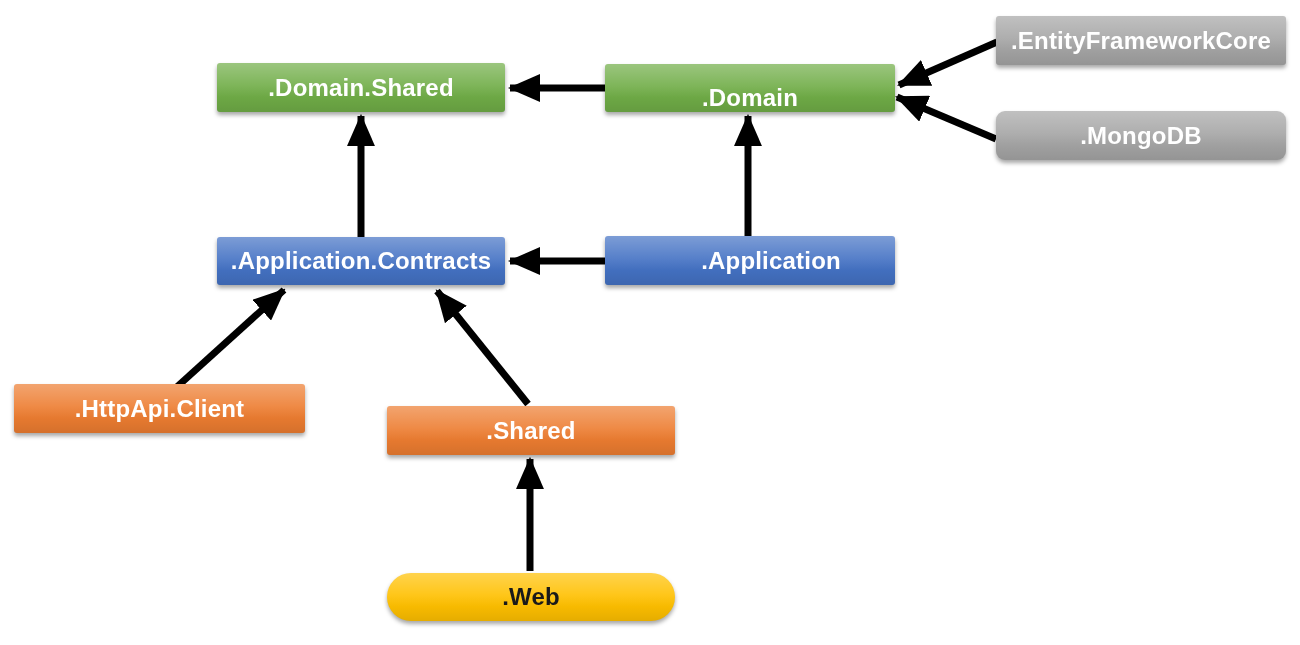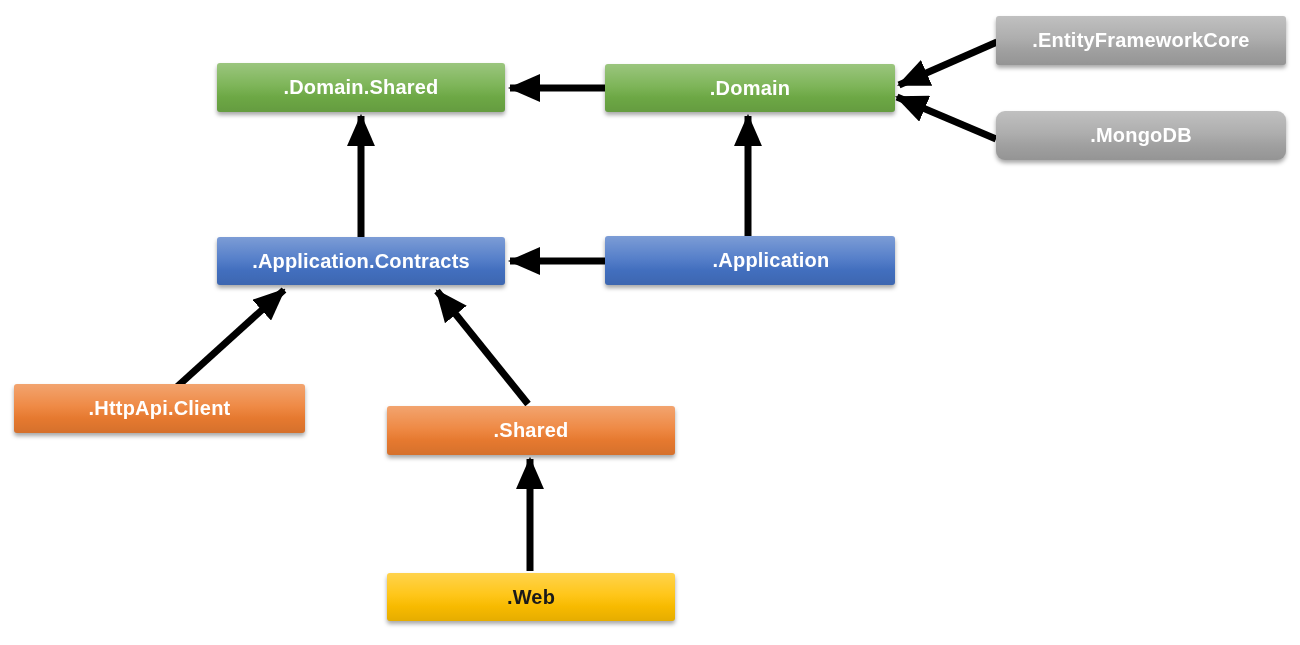--- a/index.html
+++ b/index.html
@@ -33,36 +33,36 @@
     color: #ffffff;
     box-shadow: 0 3px 4px rgba(0,0,0,0.35);
     
     background-image: linear-gradient(to bottom,
       rgba(255,255,255,0.30) 0%,
       rgba(255,255,255,0.10) 45%,
       rgba(0,0,0,0.03) 70%,
       rgba(0,0,0,0.10) 100%);
   }
   .node-label {
-    font-size: 20px;
+    font-size: 24px;
     font-weight: bold;
     letter-spacing: 0.2px;
     white-space: nowrap;
     text-align: center;
   }
   
   #n-domain-shared        { left: 217px; top: 63px;  width: 288px; height: 49px; }
   #n-domain               { left: 605px; top: 64px;  width: 290px; height: 48px; }
   #n-entity-framework-core{ left: 996px; top: 16px;  width: 290px; height: 49px; }
   #n-mongodb              { left: 996px; top: 111px; width: 290px; height: 49px; }
   #n-application-contracts{ left: 217px; top: 237px; width: 288px; height: 48px; }
   #n-application          { left: 605px; top: 236px; width: 290px; height: 49px; padding-left: 42px; }
   #n-httpapi-client       { left: 14px;  top: 384px; width: 291px; height: 49px; }
   #n-httpapi              { left: 387px; top: 406px; width: 288px; height: 49px; }
-  #n-web                  { left: 387px; top: 573px; width: 288px; height: 48px; }
+  #n-web                  { left: 387px; top: 573px; width: 288px; height: 48px; border-radius: 24px; }
 </style>
 </head>
 <body>
 
 <div class="canvas">
 
   <svg id="edges" class="edges-svg" width="1300" height="645" viewBox="0 0 1300 645" xmlns="http://www.w3.org/2000/svg">
     <defs>
       <marker id="arrowhead" markerWidth="4.6" markerHeight="4" refX="4.3" refY="2" orient="auto">
         <path d="M0,0 L4.6,2 L0,4 Z" fill="#000000"></path>
@@ -76,21 +76,21 @@
       <line x1="996" y1="139" x2="897" y2="97" stroke="#000000" stroke-width="7" marker-end="url(#arrowhead)"></line>
       <line x1="158" y1="404" x2="284" y2="290" stroke="#000000" stroke-width="7" marker-end="url(#arrowhead)"></line>
       <line x1="528" y1="404" x2="437" y2="291" stroke="#000000" stroke-width="7" marker-end="url(#arrowhead)"></line>
       <line x1="530" y1="571" x2="530" y2="459" stroke="#000000" stroke-width="7" marker-end="url(#arrowhead)"></line>
     </svg>
 
   <div class="node" id="n-domain-shared" style="background-color: rgb(112, 173, 71);">
     <span class="node-label">.Domain.Shared</span>
   </div>
 
-  <div class="node" id="n-domain" style="background-color: rgb(112, 173, 71);">
+  <div class="node" id="n-domain" style="background-color: rgb(112, 173, 71); align-items: flex-end;">
     <span class="node-label">.Domain</span>
   </div>
 
   <div class="node" id="n-entity-framework-core" style="background-color: rgb(165, 165, 165);">
     <span class="node-label">.EntityFrameworkCore</span>
   </div>
 
   <div class="node" id="n-mongodb" style="background-color: rgb(165, 165, 165); border-radius: 9px;">
     <span class="node-label">.MongoDB</span>
   </div>

